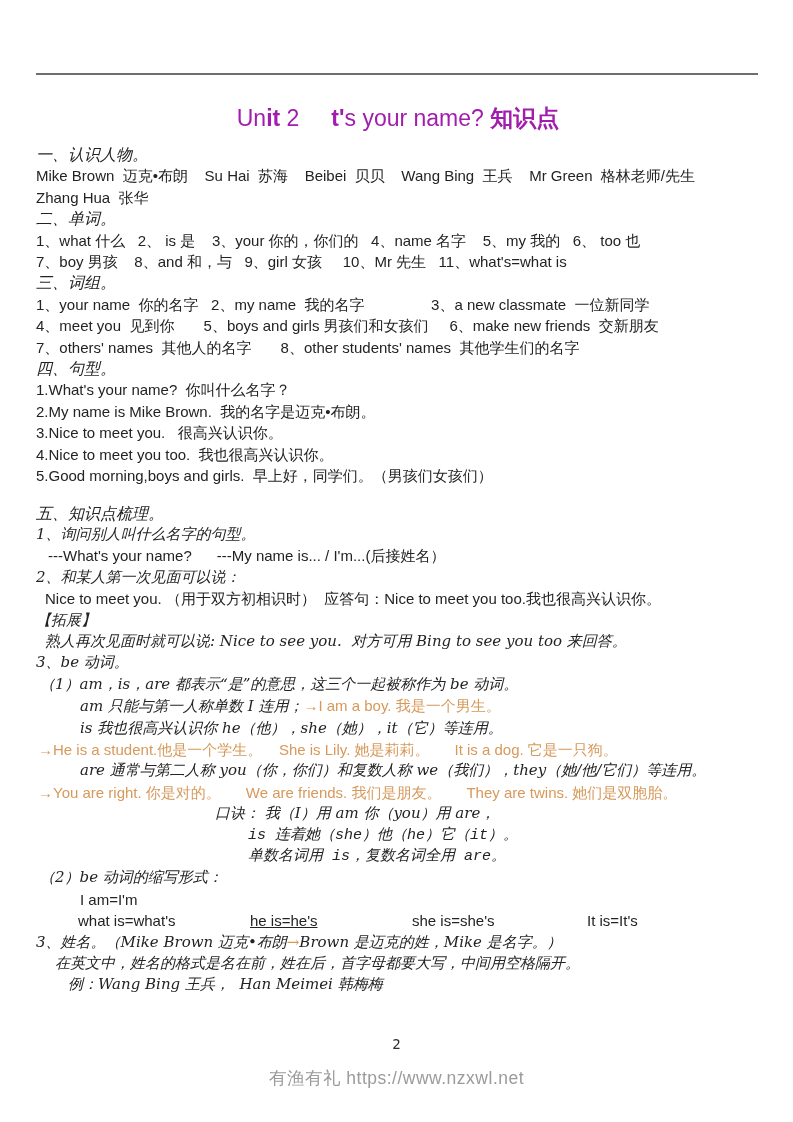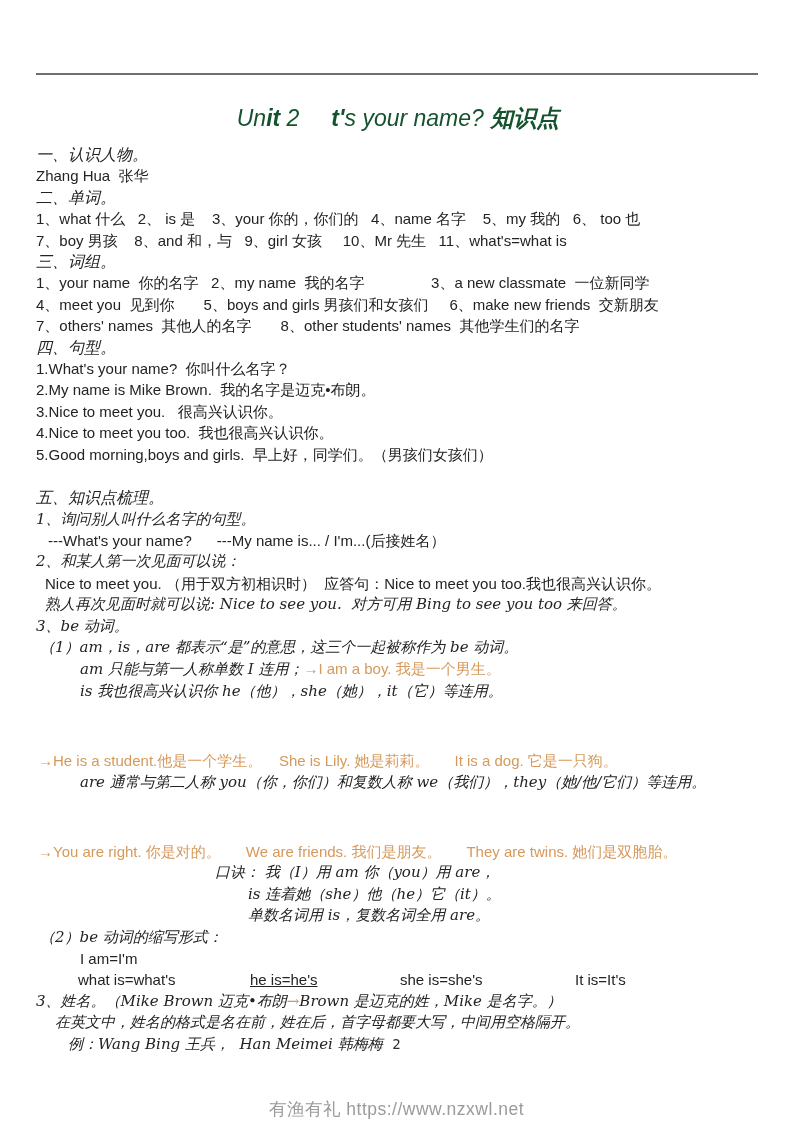--- a/index.html
+++ b/index.html
@@ -18,76 +18,75 @@
   }
   .body{
     position:absolute;top:100px;left:36px;width:724px;
   }
   .title{
     margin:0 0 8px 0;
     font-size:23px;font-weight:normal;
     text-align:center;
     line-height:36px;
     white-space:pre-wrap;
-    color:#14532d;
-    font-style:italic;
+    color:#a21caf;
   }
   .title b{font-weight:bold;}
   .t{
     font-size:15px;
     line-height:21.4px;
     white-space:pre-wrap;
   }
   .kai{
     font-family:"DejaVu Serif",serif;
     font-style:italic;
   }
   .heading{
     font-family:"DejaVu Serif",serif;
     font-style:italic;
     font-size:16px;
   }
-  .orange{color:#D6995A;margin-top:48px;}
+  .orange{color:#D6995A;}
   .ind2{padding-left:2px;}
   .ind4{padding-left:4px;}
   .ind9{padding-left:9px;}
   .ind12{padding-left:12px;}
   .ind19{padding-left:19px;}
   .ind32{padding-left:32px;}
   .ind44{padding-left:44px;}
   .ind179{padding-left:179px;}
-  .ind212{padding-left:212px;}
-  .sec5{margin-top:22px;}
+  .ind212{padding-left:212px;font-family:Liberation Mono, monospace;}
+  .sec5{margin-top:16px;}
   .row{display:flex;padding-left:42px;}
   .row .c1{width:172px;}
   .row .c2{width:150px;text-decoration:underline;}
-  .row .c3{width:175px;}
+  .row .c3{width:175px;margin-left:12px;}
   .pagenum{
     position:absolute;top:1036px;left:0;width:100%;
     text-align:center;font-size:14px;color:#2e2e2e;
     font-family:"DejaVu Sans Mono",monospace;
   }
   .site{
     position:absolute;top:1066px;left:0;width:100%;
     text-align:center;font-size:17.5px;color:#9b9b9b;
     letter-spacing:0.5px;
-    margin-top:31px;
   }
 </style>
 </head>
 <body>
 
 <div class="page">
   <div class="rule"></div>
 
   <div class="body">
 
     <h1 class="title"><span>Un</span><b>it</b><span> 2     </span><b>t'</b><span>s your name? </span><b>知识点</b></h1>
 
     <div class="t heading">一、认识人物。</div>
+    <div class="t">Mike Brown  迈克•布朗    Su Hai  苏海    Beibei  贝贝    Wang Bing  王兵    Mr Green  格林老师/先生</div>
     <div class="t">Zhang Hua  张华</div>
 
     <div class="t heading">二、单词。</div>
     <div class="t">1、what 什么   2、 is 是    3、your 你的，你们的   4、name 名字    5、my 我的   6、 too 也</div>
     <div class="t">7、boy 男孩    8、and 和，与   9、girl 女孩     10、Mr 先生   11、what's=what is</div>
 
     <div class="t heading">三、词组。</div>
     <div class="t">1、your name  你的名字   2、my name  我的名字                3、a new classmate  一位新同学</div>
     <div class="t">4、meet you  见到你       5、boys and girls 男孩们和女孩们     6、make new friends  交新朋友</div>
     <div class="t">7、others' names  其他人的名字       8、other students' names  其他学生们的名字</div>
@@ -97,20 +96,21 @@
     <div class="t">2.My name is Mike Brown.  我的名字是迈克•布朗。</div>
     <div class="t">3.Nice to meet you.   很高兴认识你。</div>
     <div class="t">4.Nice to meet you too.  我也很高兴认识你。</div>
     <div class="t">5.Good morning,boys and girls.  早上好，同学们。（男孩们女孩们）</div>
 
     <div class="t heading sec5">五、知识点梳理。</div>
     <div class="t kai">1、询问别人叫什么名字的句型。</div>
     <div class="t ind12">---What's your name?      ---My name is... / I'm...(后接姓名）</div>
     <div class="t kai">2、和某人第一次见面可以说：</div>
     <div class="t ind9">Nice to meet you. （用于双方初相识时）  应答句：Nice to meet you too.我也很高兴认识你。</div>
+    <div class="t kai">【拓展】</div>
     <div class="t kai ind9">熟人再次见面时就可以说: Nice to see you.  对方可用 Bing to see you too 来回答。</div>
     <div class="t kai">3、be 动词。</div>
     <div class="t kai ind4">（1）am，is，are 都表示“是”的意思，这三个一起被称作为 be 动词。</div>
     <div class="t ind44"><span class="kai">am 只能与第一人称单数 I 连用；</span><span class="orange">→I am a boy. 我是一个男生。</span></div>
     <div class="t kai ind44">is 我也很高兴认识你 he（他），she（她），it（它）等连用。</div>
     <div class="t orange ind2">→He is a student.他是一个学生。    She is Lily. 她是莉莉。      It is a dog. 它是一只狗。</div>
     <div class="t kai ind44">are 通常与第二人称 you（你，你们）和复数人称 we（我们），they（她/他/它们）等连用。</div>
     <div class="t orange ind2">→You are right. 你是对的。      We are friends. 我们是朋友。      They are twins. 她们是双胞胎。</div>
     <div class="t kai ind179">口诀： 我（I）用 am 你（you）用 are，</div>
     <div class="t kai ind212">is 连着她（she）他（he）它（it）。</div>

